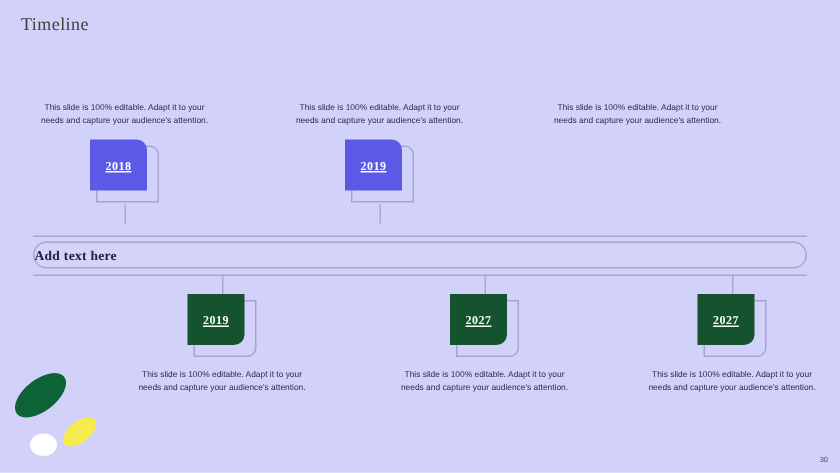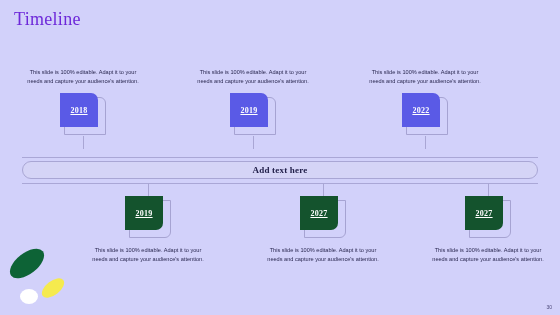--- a/index.html
+++ b/index.html
@@ -19,22 +19,22 @@
     background: #d2d1fa;
     overflow: hidden;
   }
 
   
   #slide-title {
     position: absolute;
     left: 14px;
     top: 9px;
     font-family: "Liberation Serif", serif;
-    font-size: 18px;
-    color: #6d28d9;
+    font-size: 12px;
+    color: #404040;
     letter-spacing: 0.3px;
     white-space: nowrap;
   }
 
   
   .spine {
     position: absolute;
     left: 22px;
     width: 516px;
     height: 1px;
@@ -49,21 +49,20 @@
     left: 22px;
     top: 161px;
     width: 516px;
     height: 18px;
     box-sizing: border-box;
     border: 1px solid #a9a6d4;
     border-radius: 9px;
     background: #d5d4f6;
     display: flex;
     align-items: center;
-    justify-content: center;
   }
   #center-bar-label {
     font-family: "Liberation Serif", serif;
     font-weight: bold;
     font-size: 9px;
     color: #22204a;
     letter-spacing: 0.2px;
   }
 
   
@@ -195,25 +194,20 @@
     <div class="desc">This slide is 100% editable. Adapt it to your needs and capture your audience's attention.</div>
     <div class="box-wrap">
       <div class="box-frame"></div>
       <div class="box-card">2019</div>
       <div class="stem"></div>
     </div>
   </div>
 
   <div class="milestone top" style="left:350px; top:68px;">
     <div class="desc">This slide is 100% editable. Adapt it to your needs and capture your audience's attention.</div>
-    <div class="box-wrap">
-      <div class="box-frame"></div>
-      <div class="box-card">2022</div>
-      <div class="stem"></div>
-    </div>
   </div>
 
   <div id="center-bar">
     <span id="center-bar-label">Add text here</span>
   </div>
 
   <div class="milestone bottom" style="left:73px; top:196px;">
     <div class="box-wrap">
       <div class="stem"></div>
       <div class="box-frame"></div>

